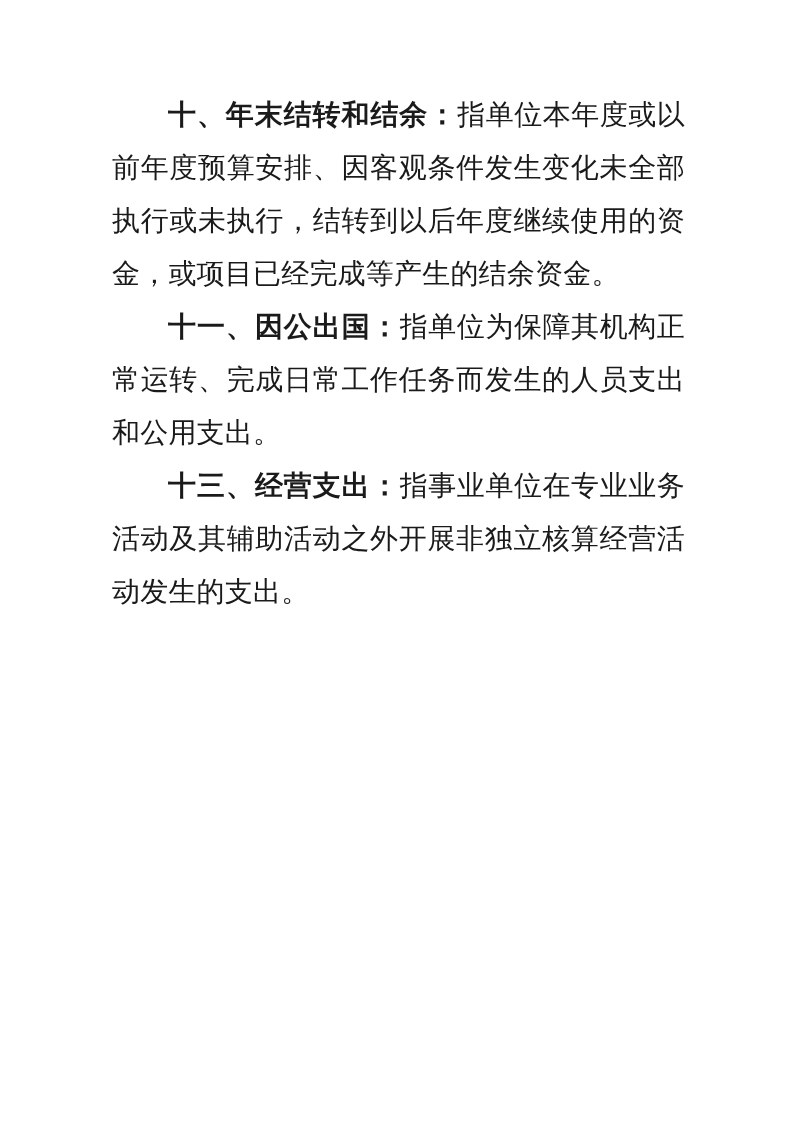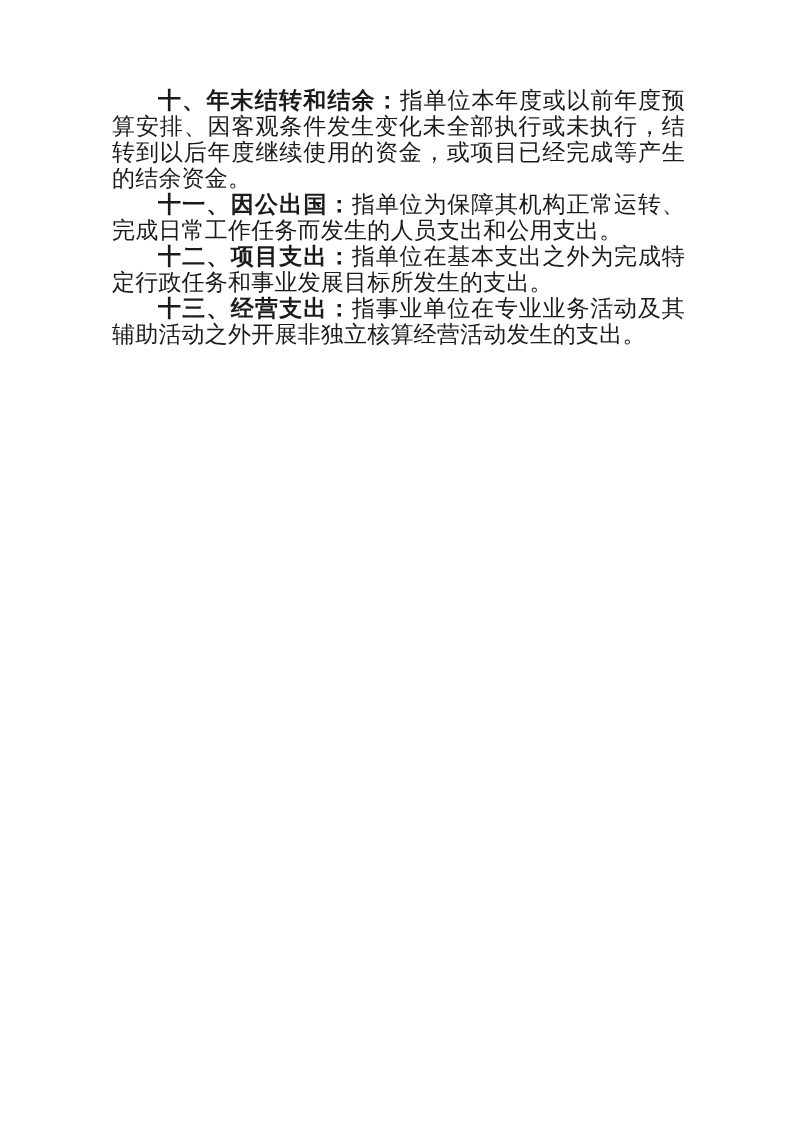--- a/index.html
+++ b/index.html
@@ -17,22 +17,22 @@
   .page {
     position: relative;
     width: 793px;
     height: 1122px;
     box-sizing: border-box;
     padding: 88px 108px 60px 112px;
     background: #ffffff;
     overflow: hidden;
   }
   .doc-body {
-    font-size: 23px;
-    line-height: 26px;
+    font-size: 28px;
+    line-height: 53px;
     text-align: justify;
     text-justify: inter-ideograph;
     letter-spacing: 0.2px;
   }
   p.para {
     margin: 0 0 0 0;
     text-indent: 2em;
     word-break: break-all;
   }
   p.para + p.para {
@@ -50,23 +50,20 @@
   <div class="doc-body">
 
     <p class="para">
       <span class="term">十、年末结转和结余：</span><span>指单位本年度或以前年度预算安排、因客观条件发生变化未全部执行或未执行，结转到以后年度继续使用的资金，或项目已经完成等产生的结余资金。</span>
     </p>
 
     <p class="para">
       <span class="term">十一、因公出国：</span><span>指单位为保障其机构正常运转、完成日常工作任务而发生的人员支出和公用支出。</span>
     </p>
 
-    <p class="para">
-      <span class="term">十二、项目支出：</span><span>指单位在基本支出之外为完成特定行政任务和事业发展目标所发生的支出。</span>
-    </p>
 
     <p class="para">
       <span class="term">十三、经营支出：</span><span>指事业单位在专业业务活动及其辅助活动之外开展非独立核算经营活动发生的支出。</span>
     </p>
 
 
 
   </div>
 </div>
 

